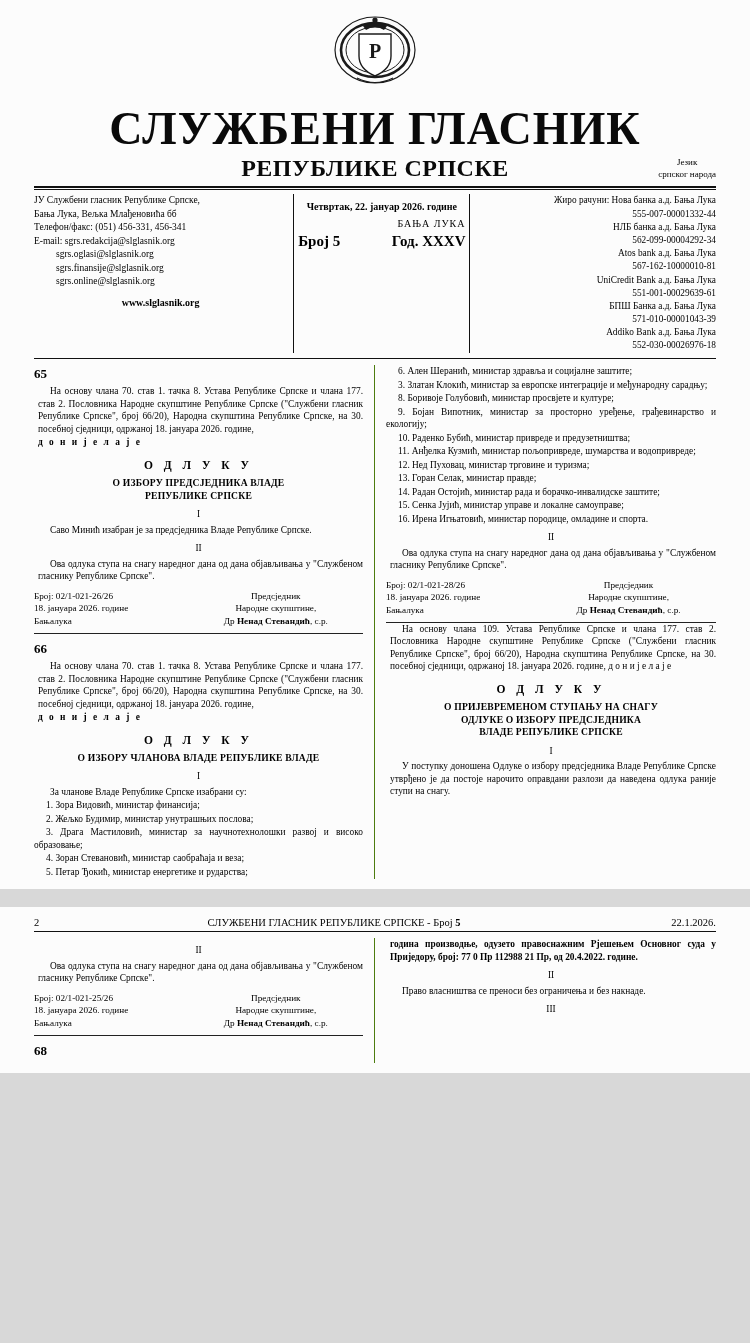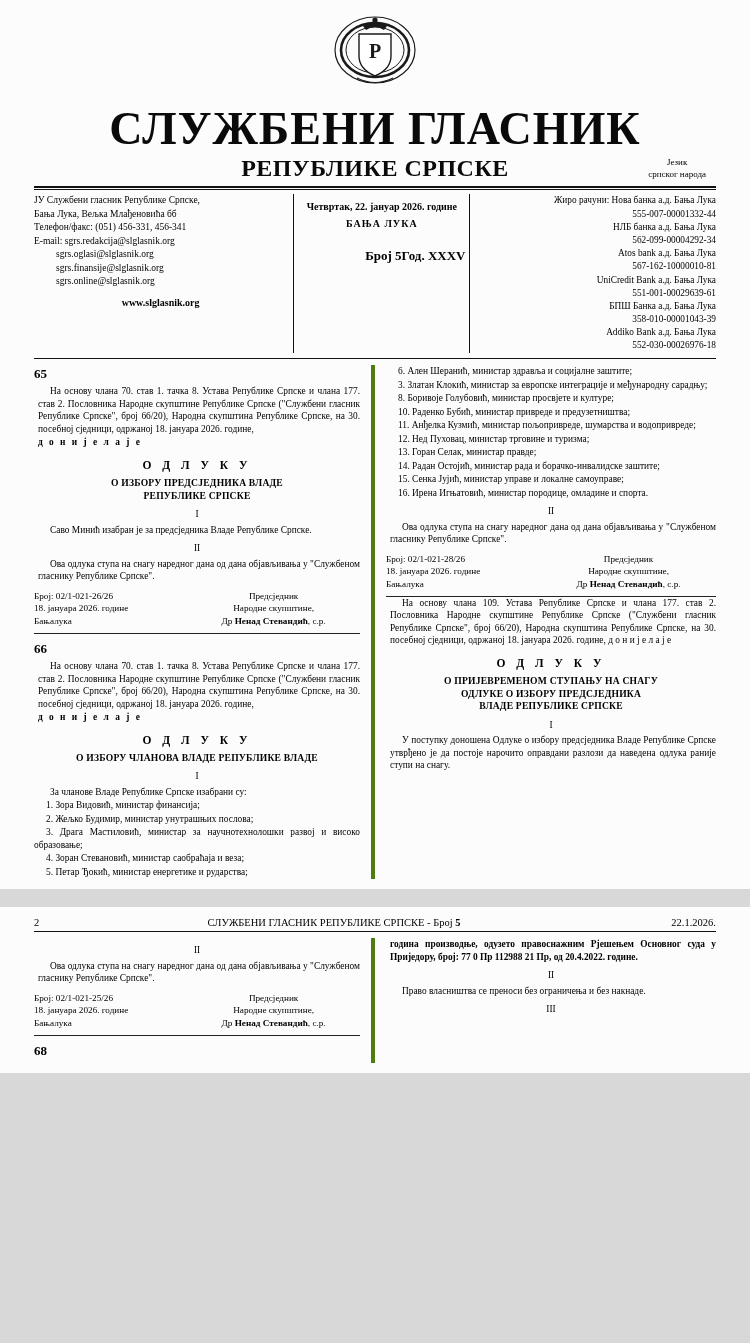--- a/index.html
+++ b/index.html
@@ -49,21 +49,21 @@
   }
   .masthead-sub {
     text-align: center;
     font-weight: bold;
     font-size: 24px;
     letter-spacing: 0.5px;
     color: #0a0a0a;
   }
   .lang-note {
     position: absolute;
-    right: 10px;
+    right: 0;
     bottom: 2px;
     text-align: center;
     font-size: 9px;
     line-height: 1.25;
     font-family: "Liberation Serif", serif;
   }
   .rule-thick {
     border-top: 2.5px solid #111;
     margin-top: 4px;
   }
@@ -98,42 +98,42 @@
     font-size: 9.3px;
   }
   .info-left .indent { padding-left: 22px; }
   .info-left .web {
     text-align: center;
     font-weight: bold;
     margin-top: 7px;
     font-size: 10px;
   }
   .info-mid .date { font-weight: bold; margin-bottom: 2px; }
-  .info-mid .city { font-weight: bold; letter-spacing: 1px; }
+  .info-mid .city { font-weight: normal; letter-spacing: 1px; text-align: right; }
   .info-mid .numrow {
     display: flex;
-    justify-content: flex-end;
-    font-weight: bold;
-    font-size: 13px;
-    margin-top: 16px;
+    justify-content: space-between;
+    font-weight: bold;
+    font-size: 15px;
+    margin-top: 0;
   }
 
   
   .cols {
     display: flex;
     margin-top: 6px;
     gap: 0;
   }
   .col {
     width: 50%;
     font-size: 9.4px;
     line-height: 1.33;
     text-align: justify;
   }
-  .col.left { padding-right: 11px; border-right: 4px solid #4d7c0f; }
+  .col.left { padding-right: 11px; border-right: 1px solid #4d7c0f; }
   .col.right { padding-left: 11px; }
 
   .act-num {
     font-weight: bold;
     font-size: 13px;
     margin: 6px 0 3px 0;
   }
   .act-num.first { margin-top: 0; }
   p.body {
     margin: 0 0 1px 4px;
@@ -249,21 +249,21 @@
       <div class="info-right">
         <div>Жиро рачуни: Нова банка а.д. Бања Лука</div>
         <div>555-007-00001332-44</div>
         <div>НЛБ банка а.д. Бања Лука</div>
         <div>562-099-00004292-34</div>
         <div>Atos bank а.д. Бања Лука</div>
         <div>567-162-10000010-81</div>
         <div>UniCredit Bank а.д. Бања Лука</div>
         <div>551-001-00029639-61</div>
         <div>БПШ Банка а.д. Бања Лука</div>
-        <div>358-010-00001043-39</div>
+        <div>571-010-00001043-39</div>
         <div>Addiko Bank а.д. Бања Лука</div>
         <div>552-030-00026976-18</div>
       </div>
     </div>
 
     <div class="rule-thin"></div>
 
     <div class="cols">
 
       <div class="col left">
@@ -311,20 +311,21 @@
         <p class="list-item">2. Жељко Будимир, министар унутрашњих послова;</p>
         <p class="list-item">3. Драга Мастиловић, министар за научнотехнолошки развој и високо образовање;</p>
         <p class="list-item">4. Зоран Стевановић, министар саобраћаја и веза;</p>
         <p class="list-item">5. Петар Ђокић, министар енергетике и рударства;</p>
       </div>
 
       <div class="col right">
         <p class="list-item">6. Ален Шеранић, министар здравља и социјалне заштите;</p>
         <p class="list-item">3. Златан Клокић, министар за европске интеграције и међународну сарадњу;</p>
         <p class="list-item">8. Боривоје Голубовић, министар просвјете и културе;</p>
+        <p class="list-item">9. Бојан Випотник, министар за просторно уређење, грађевинарство и екологију;</p>
         <p class="list-item">10. Раденко Бубић, министар привреде и предузетништва;</p>
         <p class="list-item">11. Анђелка Кузмић, министар пољопривреде, шумарства и водопривреде;</p>
         <p class="list-item">12. Нед Пуховац, министар трговине и туризма;</p>
         <p class="list-item">13. Горан Селак, министар правде;</p>
         <p class="list-item">14. Радан Остојић, министар рада и борачко-инвалидске заштите;</p>
         <p class="list-item">15. Сенка Јујић, министар управе и локалне самоуправе;</p>
         <p class="list-item">16. Ирена Игњатовић, министар породице, омладине и спорта.</p>
 
         <div class="roman">II</div>
         <p class="body">Ова одлука ступа на снагу наредног дана од дана објављивања у "Службеном гласнику Републике Српске".</p>

